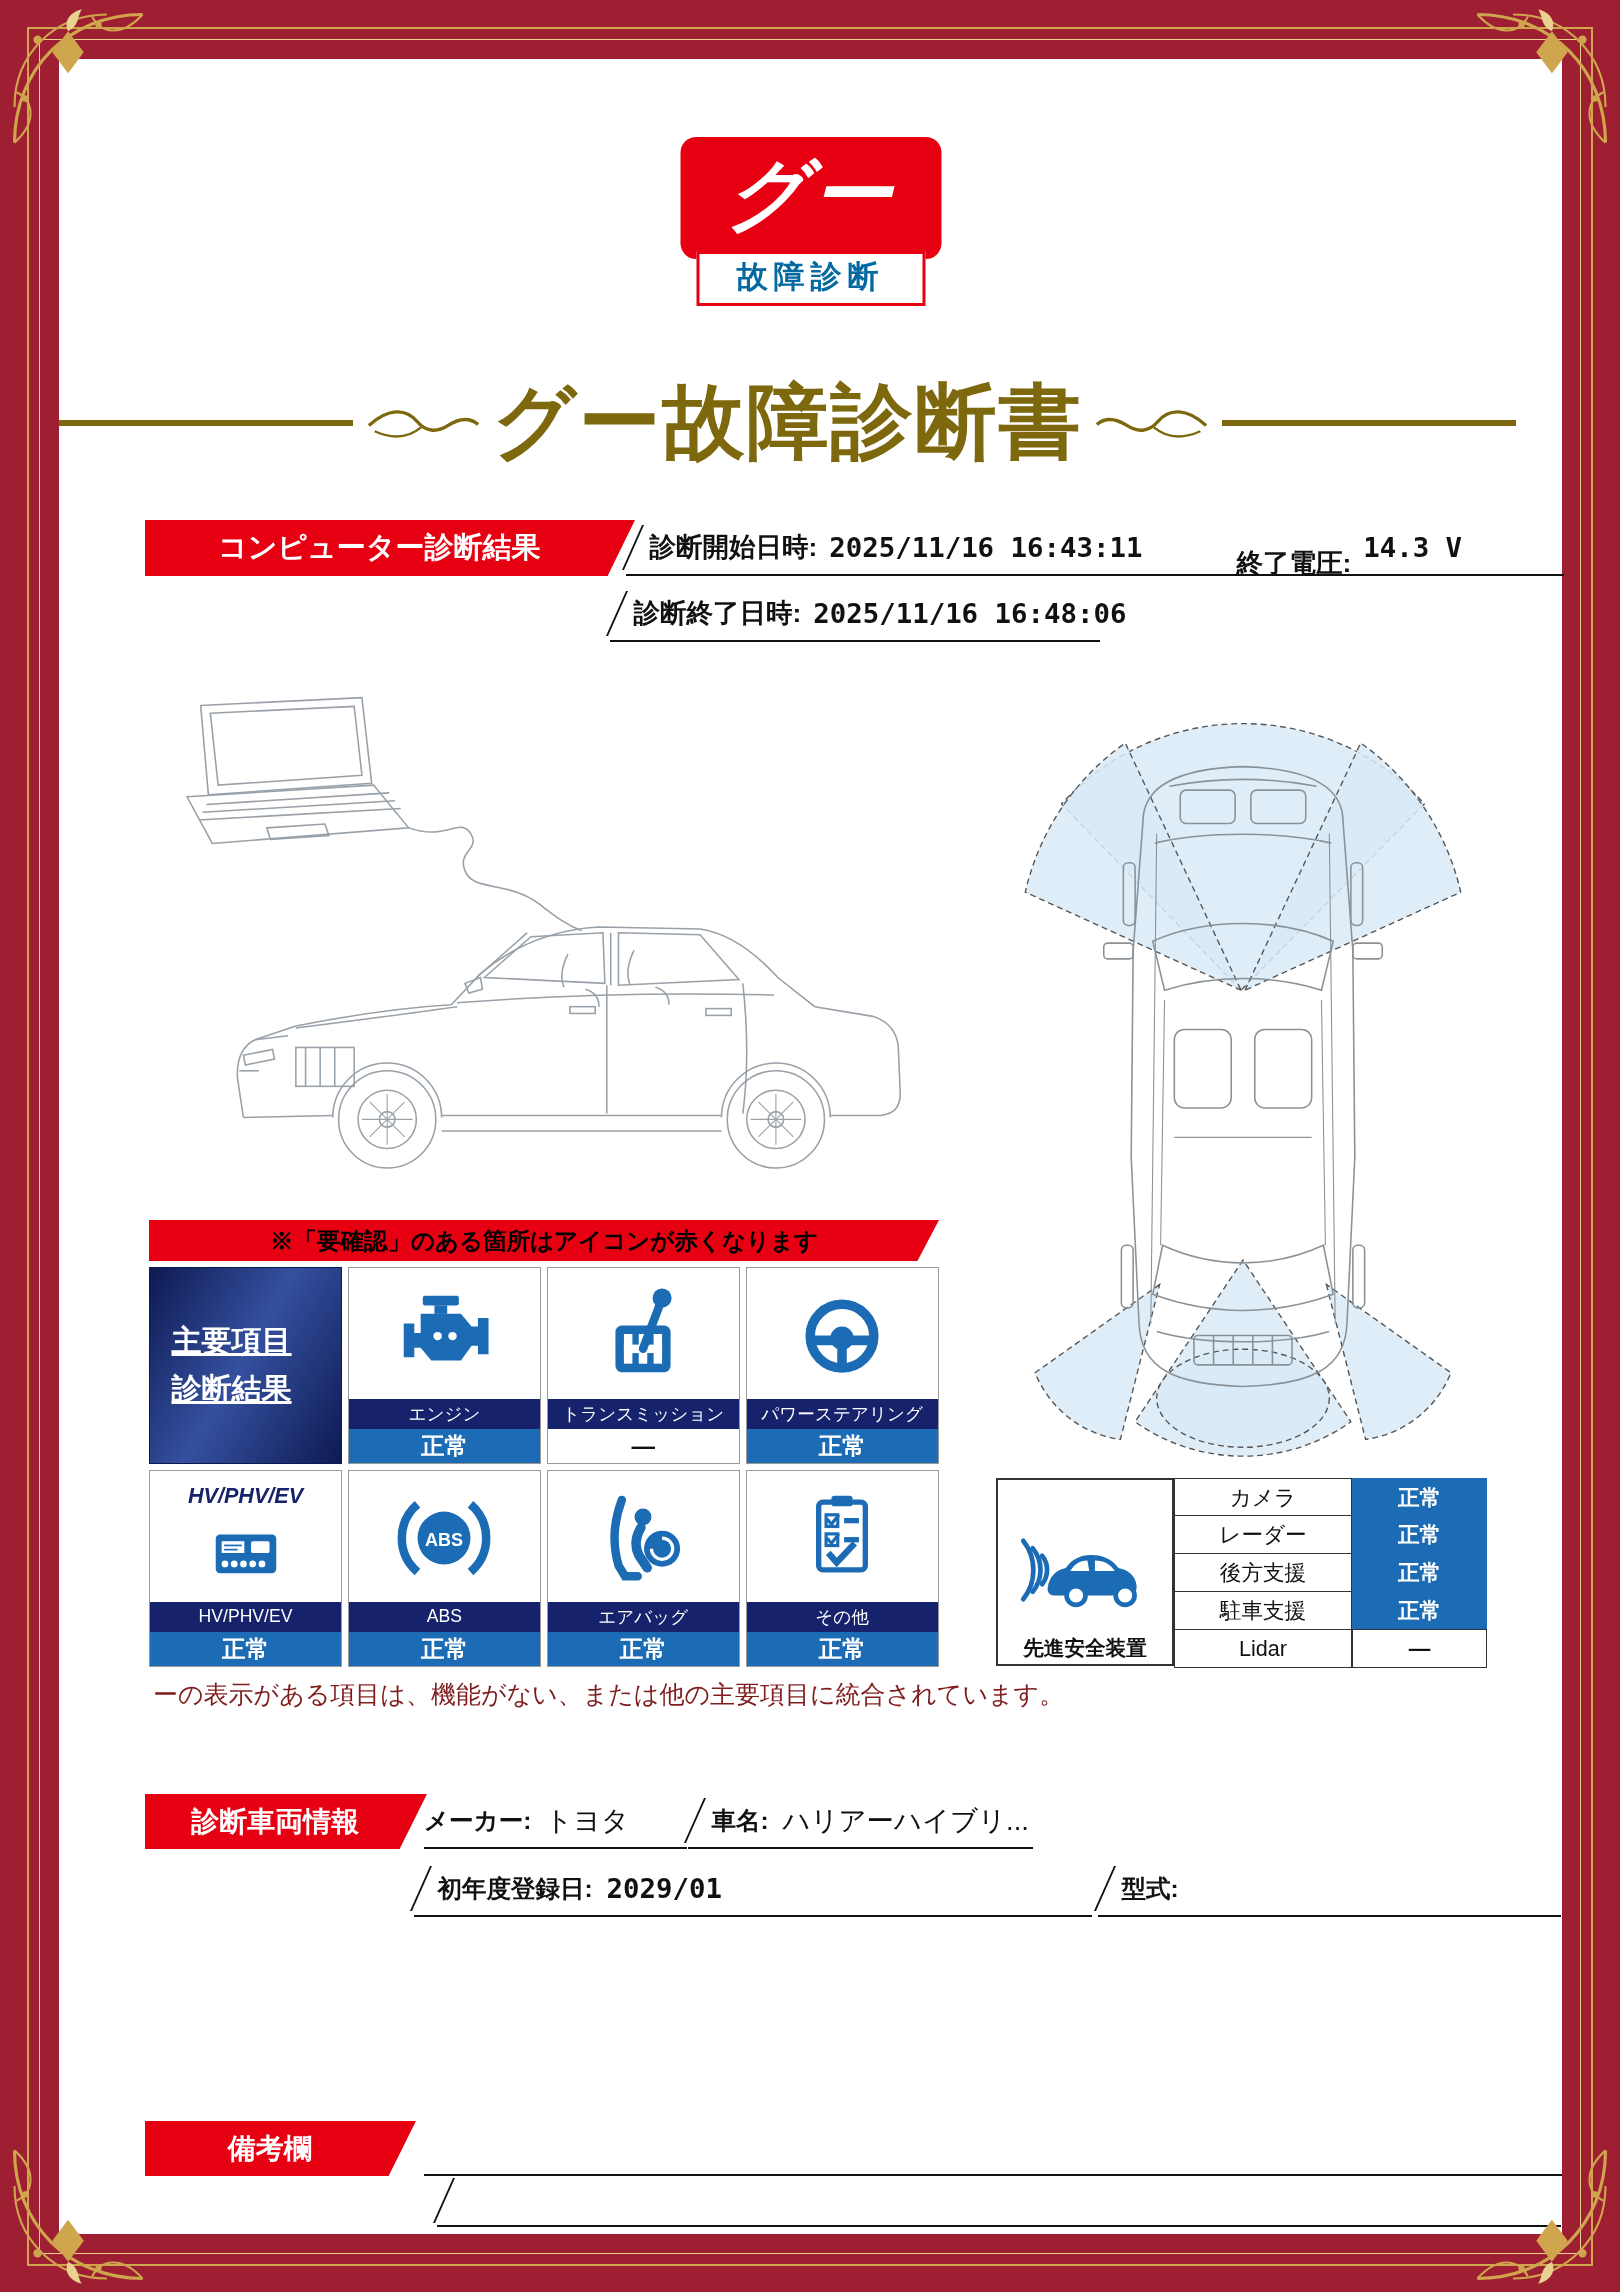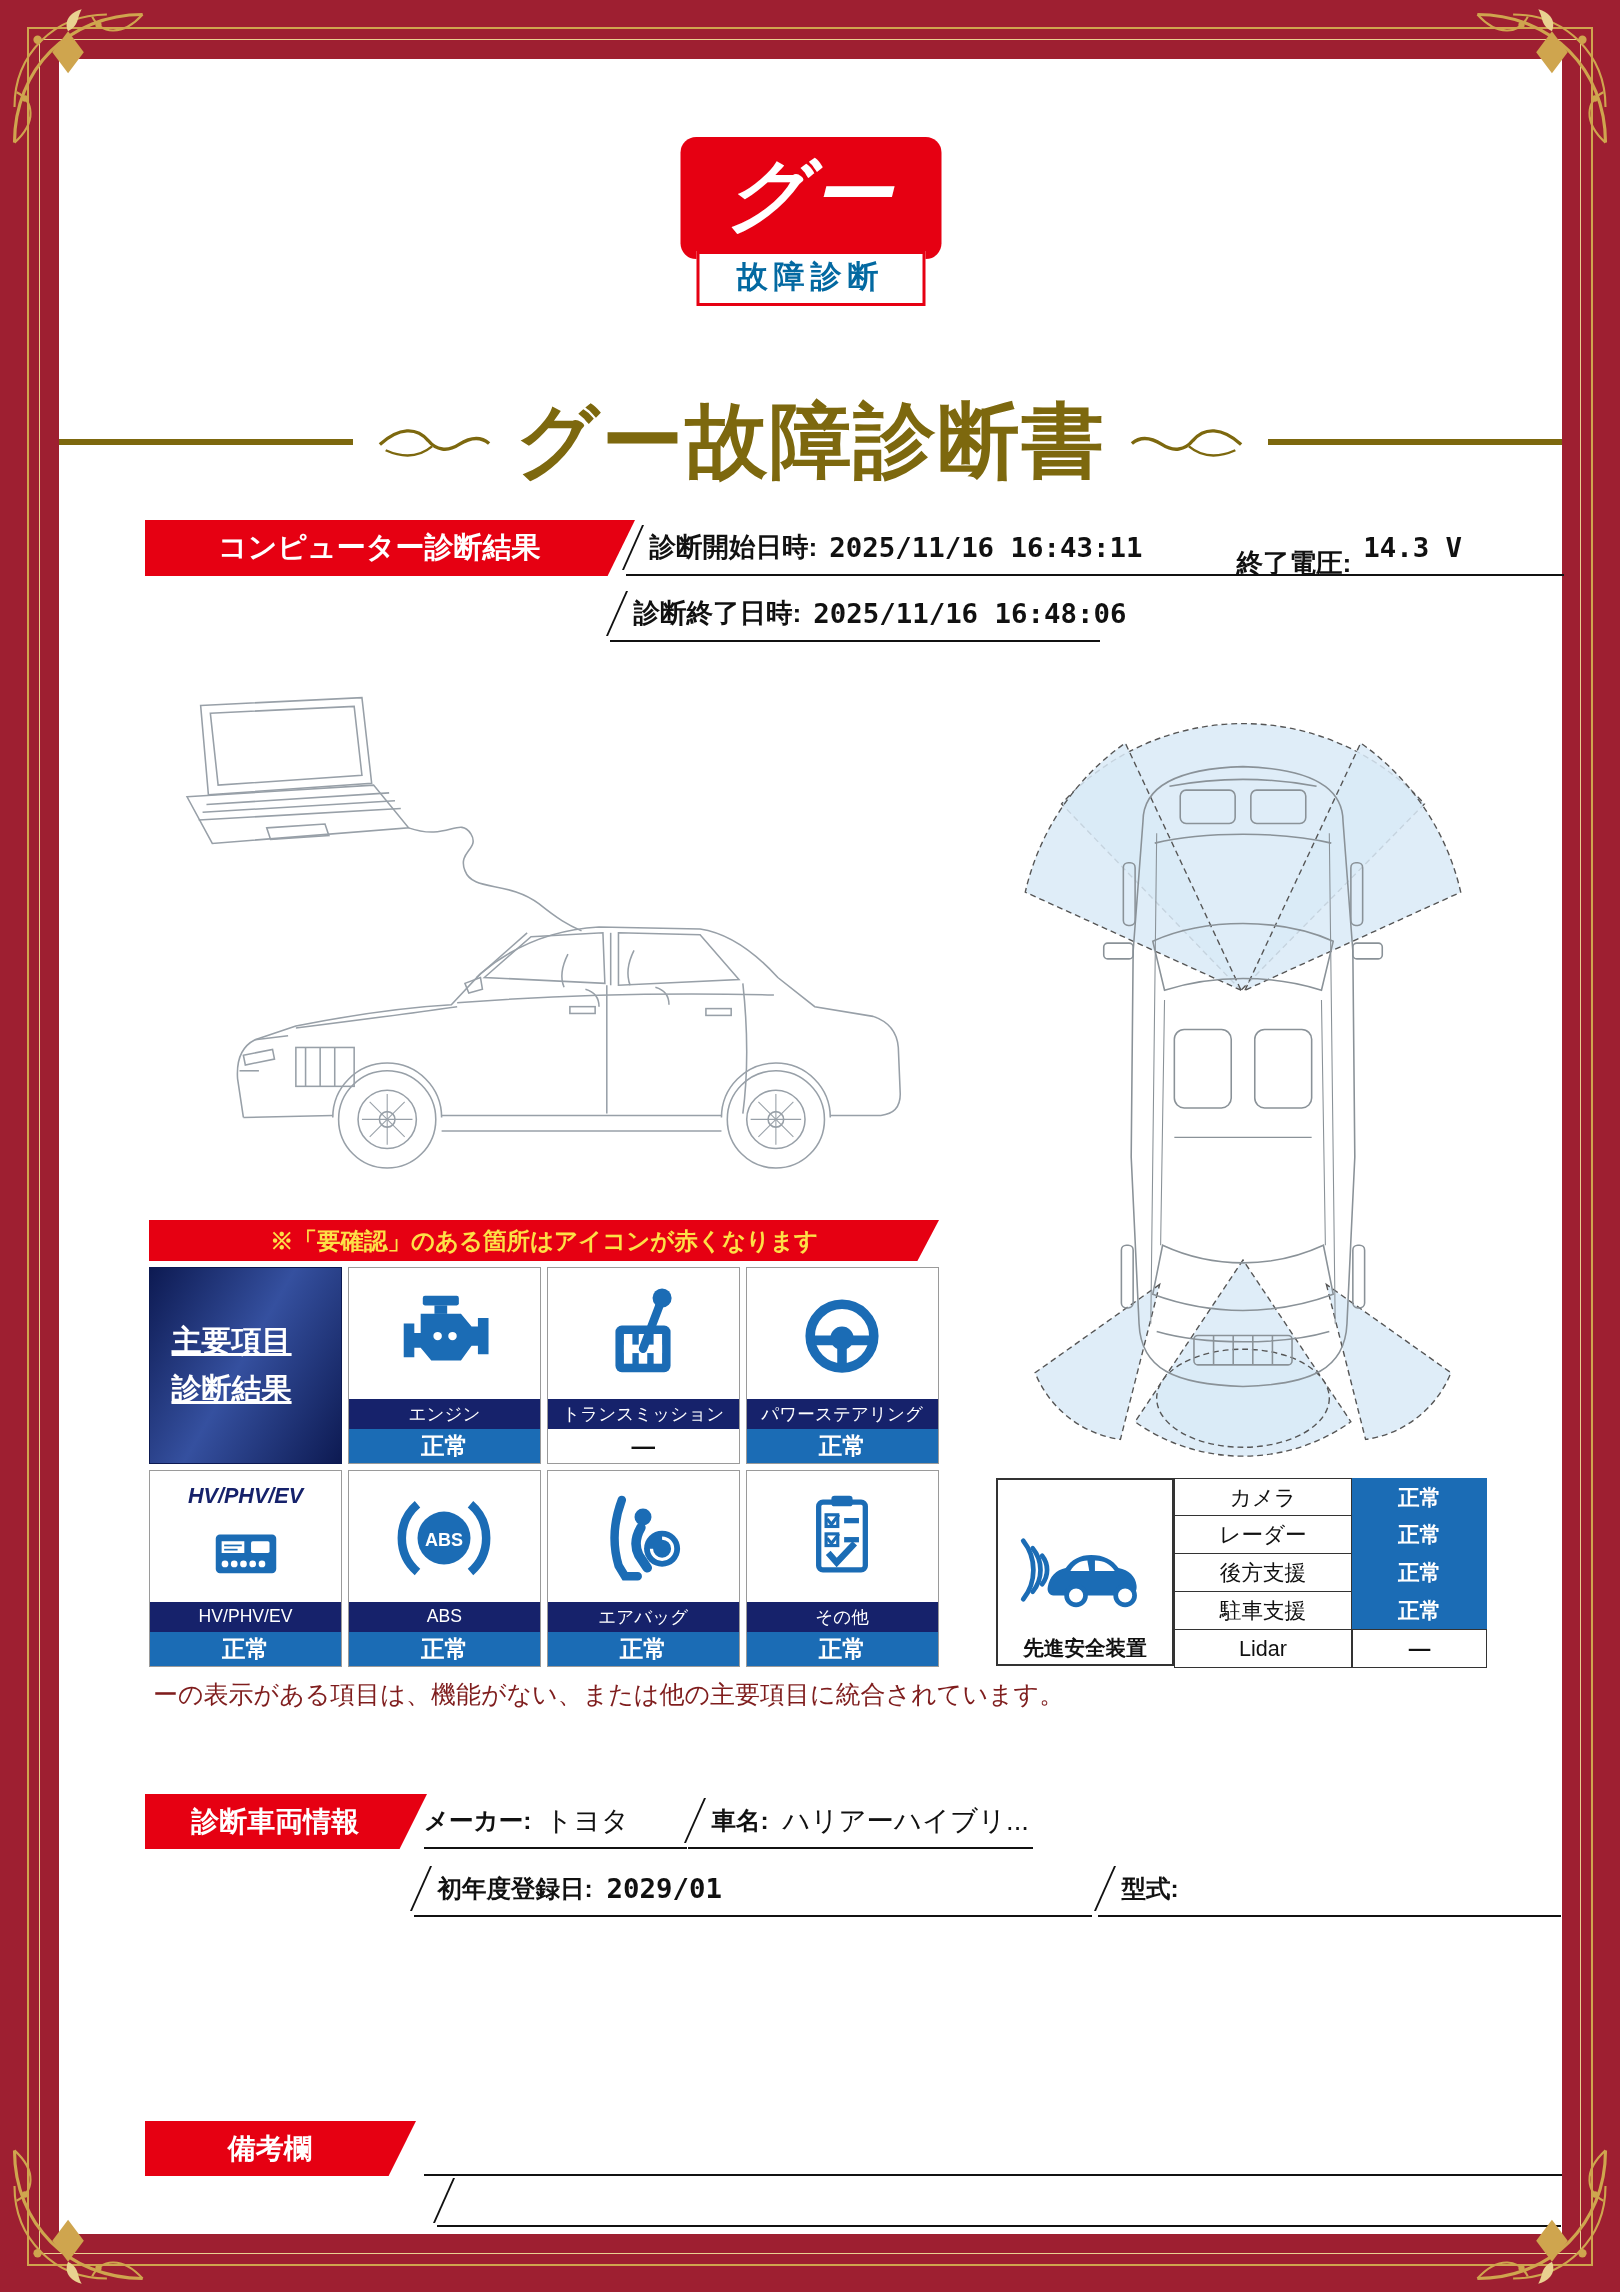--- a/index.html
+++ b/index.html
@@ -33,22 +33,22 @@
     line-height:116px; letter-spacing:3.9px;
   }
   .logo-sub {
     position:relative; margin:-7.8px auto 0; width:229px; height:55px;
     background:#fff; border:3.9px solid #e60012;
     color:#0369a1; font-size:31px; font-weight:bold; line-height:45px; letter-spacing:5.9px;
   }
 
   
   .title-row {
-    position:absolute; top:328px; left:0; width:100%;
-    display:flex; align-items:center; justify-content:space-between; gap:11.8px;
+    position:absolute; top:309px; left:0; width:100%;
+    display:flex; align-items:center; justify-content:flex-start; gap:11.8px;
   }
   .t-line { width:294px; height:5.9px; background:#7d680e; }
   .flourish { width:116px; height:39px; }
   .flourish.flip { transform:scaleX(-1); }
   .page-title { font-size:82px; font-weight:bold; color:#7d680e; letter-spacing:2px; white-space:nowrap; }
 
   
   .banner {
     position:absolute; background:#e60012; color:#fff; font-weight:bold;
     display:flex; align-items:center; justify-content:center;
@@ -74,21 +74,21 @@
   .diag-row2 { left:551px; top:527px; width:490px; height:56px; }
   .volt { margin-left:94px;margin-top:31px; }
 
   
   .car-side { position:absolute; left:90px;  top:627px; width:799px; height:515px; }
   .car-top  { position:absolute; left:929px; top:635px; width:510px; height:769px; }
 
   
   .warn {
     position:absolute; left:90px; top:1161px; width:790px; height:41px;
-    background:#e60012; color:#fde047; font-size:23.5px; font-weight:bold;
+    background:#e60012; color:#000000; font-size:23.5px; font-weight:bold;
     display:flex; align-items:center; justify-content:center;
     clip-path:polygon(0 0, 100% 0, calc(100% - 21.6px) 100%, 0 100%);
   }
 
   
   .grid {
     position:absolute; left:90px; top:1208px;
     display:grid; grid-template-columns:repeat(4, 193px); gap:5.9px;
   }
   .gcell {

